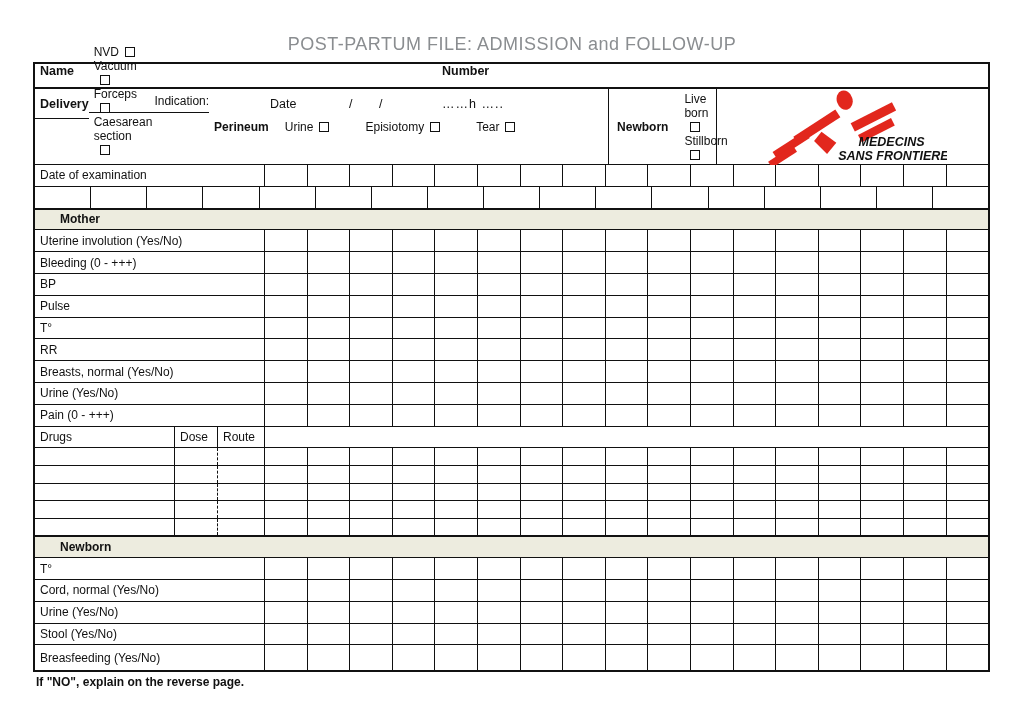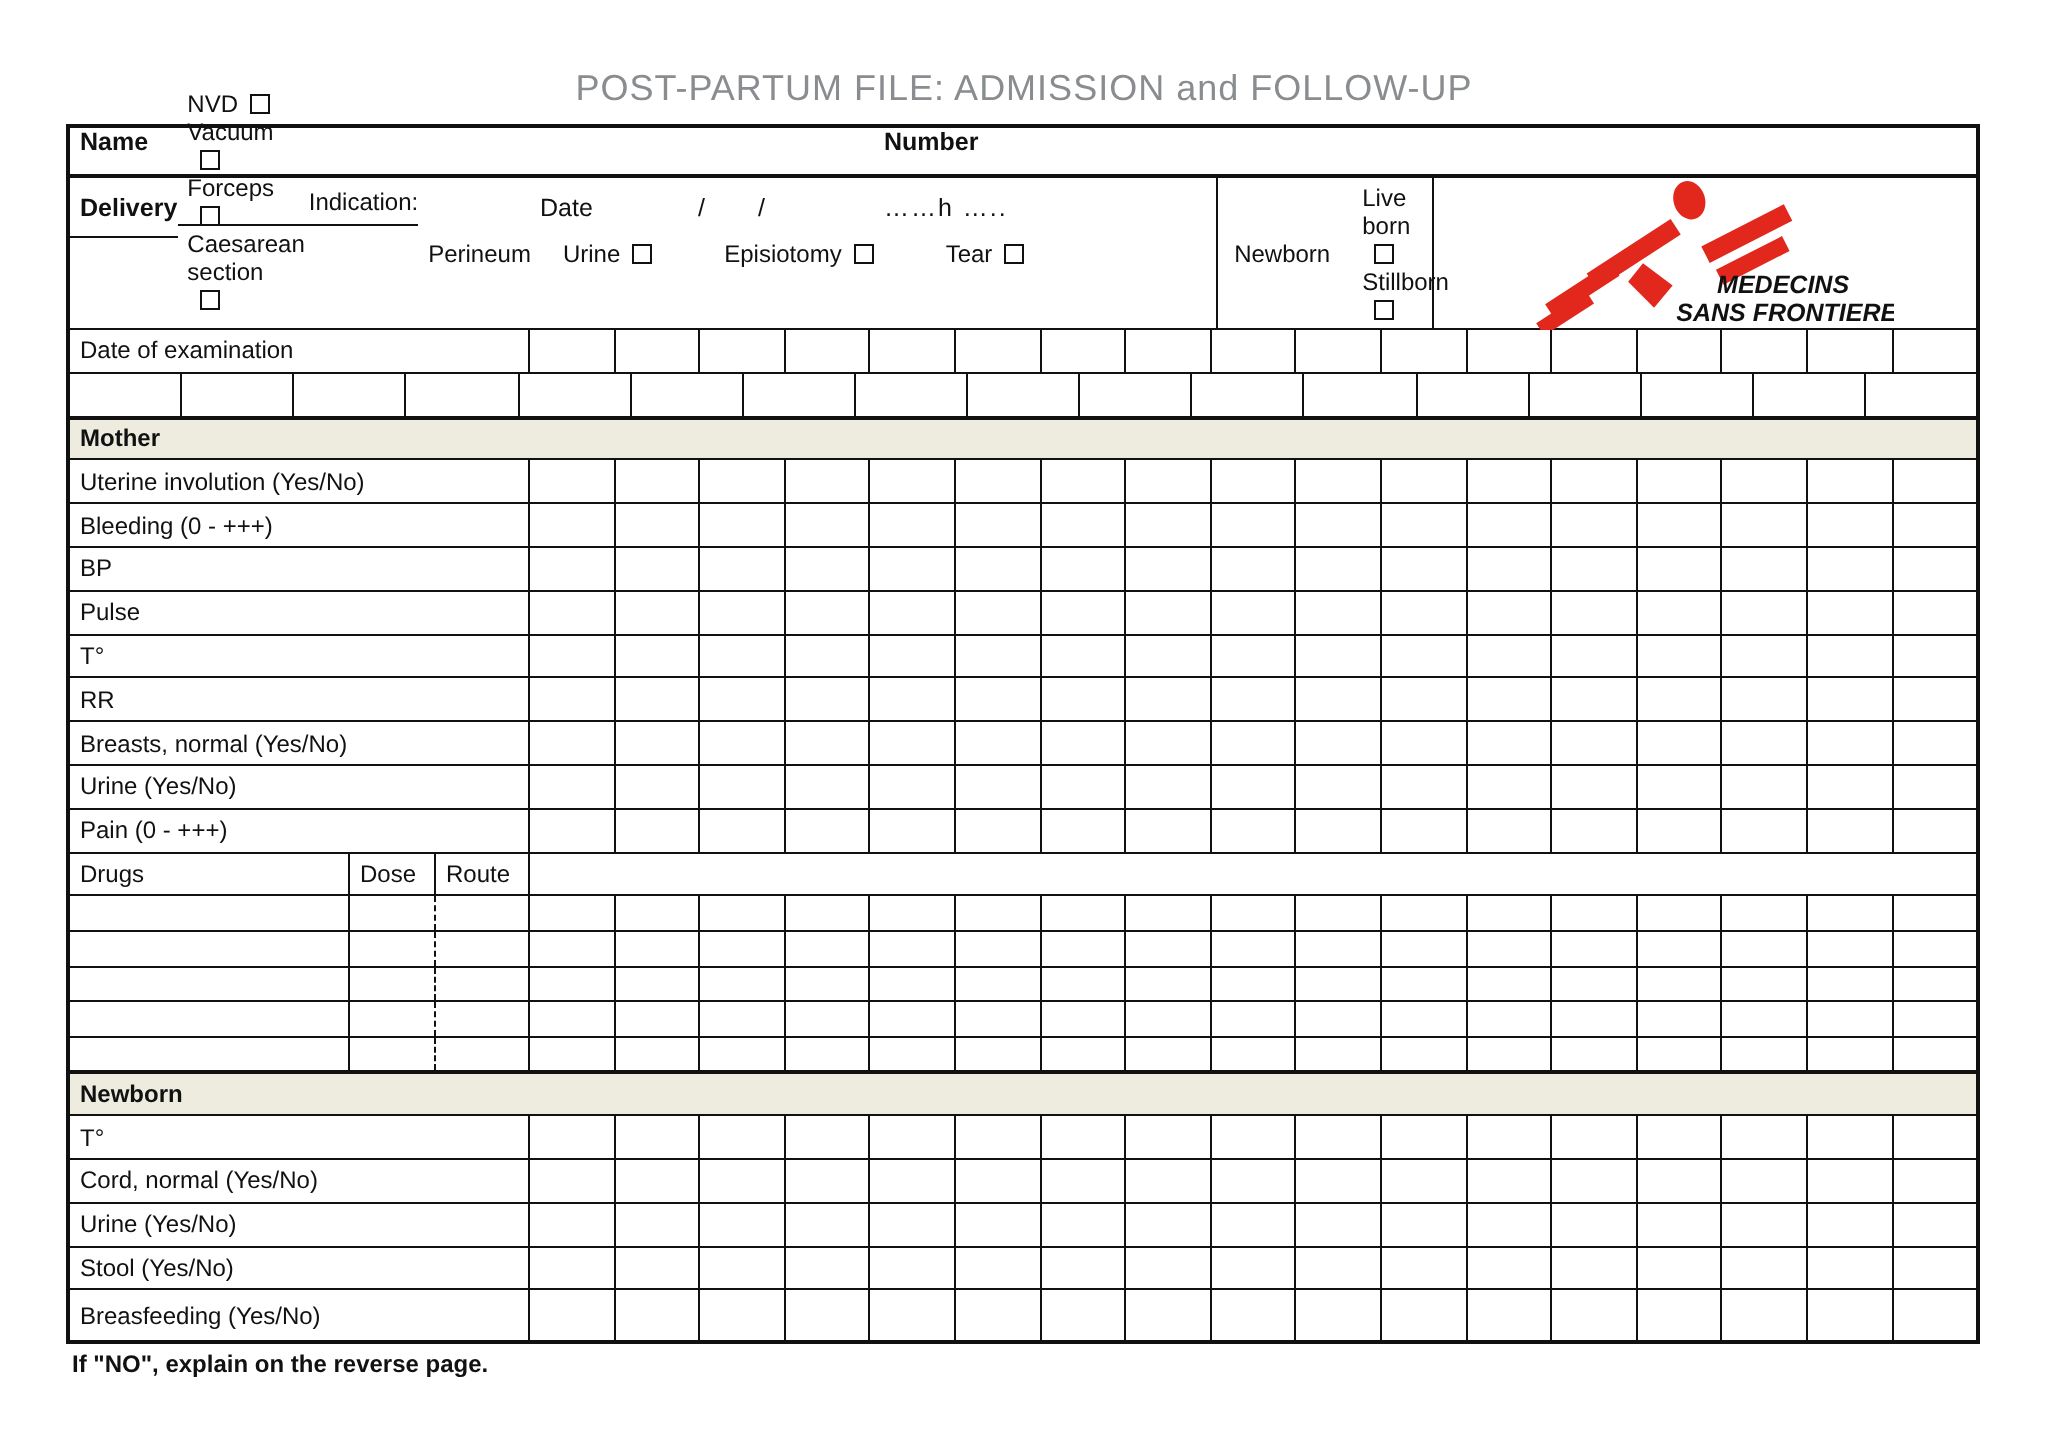--- a/index.html
+++ b/index.html
@@ -53,41 +53,42 @@
   .row-nvd .opt { margin-right: 17px; }
   .indication-label { margin-left: 2px; }
   .row-perineum { flex: 1; display: flex; font-size: 12px; }
   .perineum-cell {
     width: 400px; border-right: 1.5px solid #111;
     display: flex; align-items: center; padding-left: 5px;
   }
   .perineum-cell .opt { margin-right: 36px; }
   .newborn-cell { flex: 1; display: flex; align-items: center; padding-left: 8px; }
   .newborn-cell .opt { margin-right: 22px; }
-  .group-label { font-weight: normal; margin-right: 16px; }
+  .group-label { font-weight: bold; margin-right: 16px; }
   .cb {
     display: inline-block; width: 10px; height: 10px;
     border: 1.3px solid #111; background: #fff;
     margin-left: 6px; vertical-align: -1px;
   }
   .logo-box { flex: 1; display: flex; align-items: center; justify-content: center; }
   .logo-red { fill: var(--accent-red, #e2271d); }
   
   .grid { flex: 1; display: flex; flex-direction: column; }
   .grow {
     flex: none; height: 21.8px;
     border-bottom: 1.4px solid #111;
     display: flex; font-size: 12px;
   }
   .grid .grow:last-child { flex: 1; border-bottom: none; }
   .grow.drug_blank { height: 17.6px; }
   .grow.section {
     background: var(--section-bg, #edecdf);
     font-weight: bold;
     border-top: 0.8px solid #111;
+    padding-left: 20px;
   }
   .seclbl { width: 100%; display: flex; align-items: center; padding-left: 5px; }
   .lbl {
     width: 230px; flex: none;
     border-right: 1.8px solid #111;
     display: flex; align-items: center; padding-left: 5px;
     overflow: hidden; white-space: nowrap;
   }
   .cells { flex: 1; display: flex; }
   .cell { flex: 1; border-left: 1.4px solid #111; }

